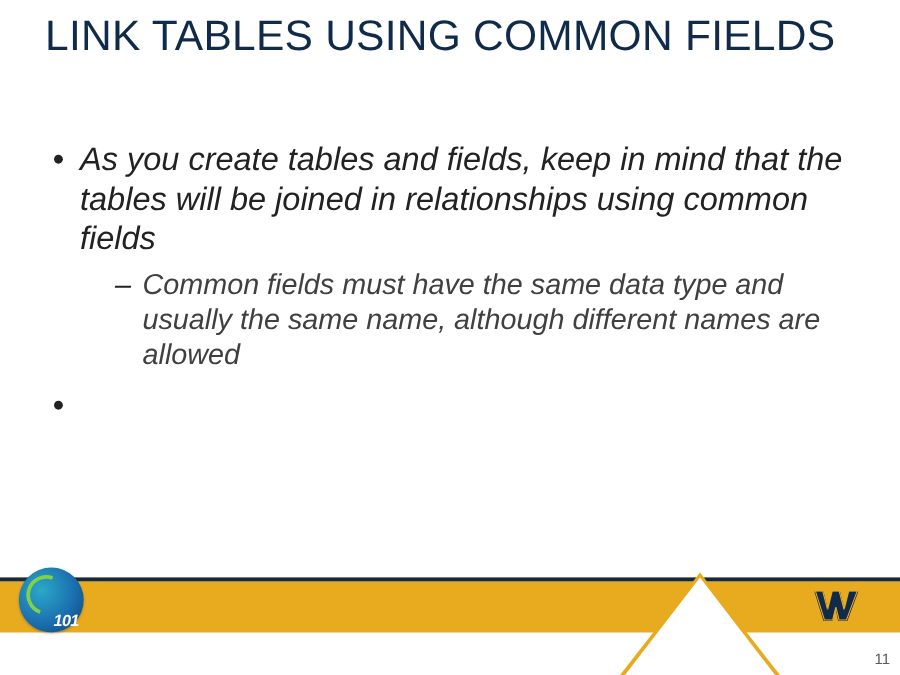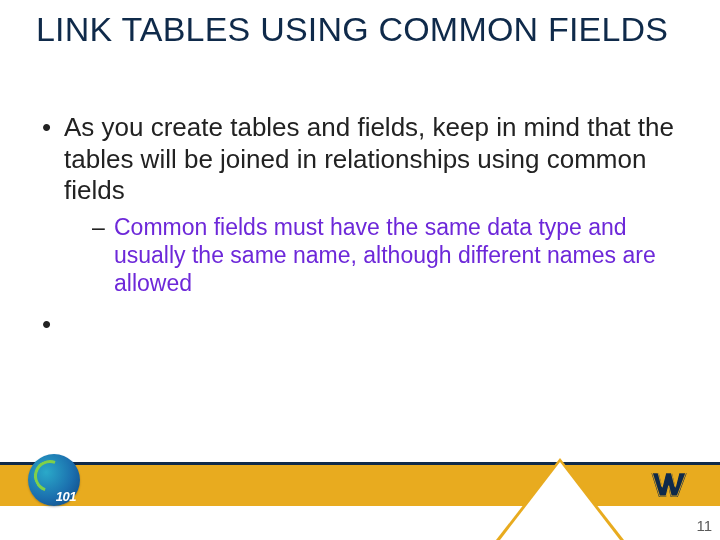--- a/index.html
+++ b/index.html
@@ -33,20 +33,21 @@
     position: absolute;
     top: 112px;
     left: 36px;
     right: 36px;
     color: #1a1a1a;
   }
   ul.level1 {
     list-style: none;
     padding: 0;
     margin: 0;
+    font-style: italic;
   }
   ul.level1 > li {
     position: relative;
     padding-left: 28px;
     font-size: 26px;
     line-height: 1.22;
     margin-bottom: 10px;
     color: #222;
   }
   ul.level1 > li::before {
@@ -60,21 +61,21 @@
   ul.level2 {
     list-style: none;
     padding: 0;
     margin: 6px 0 12px 0;
   }
   ul.level2 > li {
     position: relative;
     padding-left: 50px;
     font-size: 23px;
     line-height: 1.22;
-    color: #6d28d9;
+    color: #404040;
     margin-bottom: 8px;
   }
   ul.level2 > li::before {
     content: "–";
     position: absolute;
     left: 28px;
     top: 0;
     color: #222;
     font-size: 23px;
   }
@@ -112,21 +113,21 @@
     width: 0;
     height: 0;
     border-left: 64px solid transparent;
     border-right: 64px solid transparent;
     border-bottom: 82px solid #e8ab1f;
     z-index: -1;
   }
   
   .logo-101 {
     position: absolute;
-    left: 28px;
+    left: 15px;
     bottom: 34px;
     width: 52px;
     height: 52px;
     border-radius: 50%;
     background: radial-gradient(circle at 35% 35%, #2aa9c9 0%, #1b6fae 55%, #0d3f7a 100%);
     box-shadow: 0 1px 2px rgba(0,0,0,0.25);
     display: flex;
     align-items: flex-end;
     justify-content: flex-end;
     z-index: 5;
@@ -166,21 +167,21 @@
     width: 44px;
     height: 30px;
     z-index: 5;
   }
   .wv-logo svg { width: 100%; height: 100%; }
   
   .page-num {
     position: absolute;
     right: 8px;
     bottom: 6px;
-    font-size: 15px;
+    font-size: 12px;
     color: #5a5a5a;
   }
   
   .footer-band { z-index: 1; }
   .chevron-border { z-index: 2; }
   .chevron-white { z-index: 3; }
   .wv-logo, .logo-101 { z-index: 6; }
   .page-num { z-index: 7; }
 </style>
 </head>

